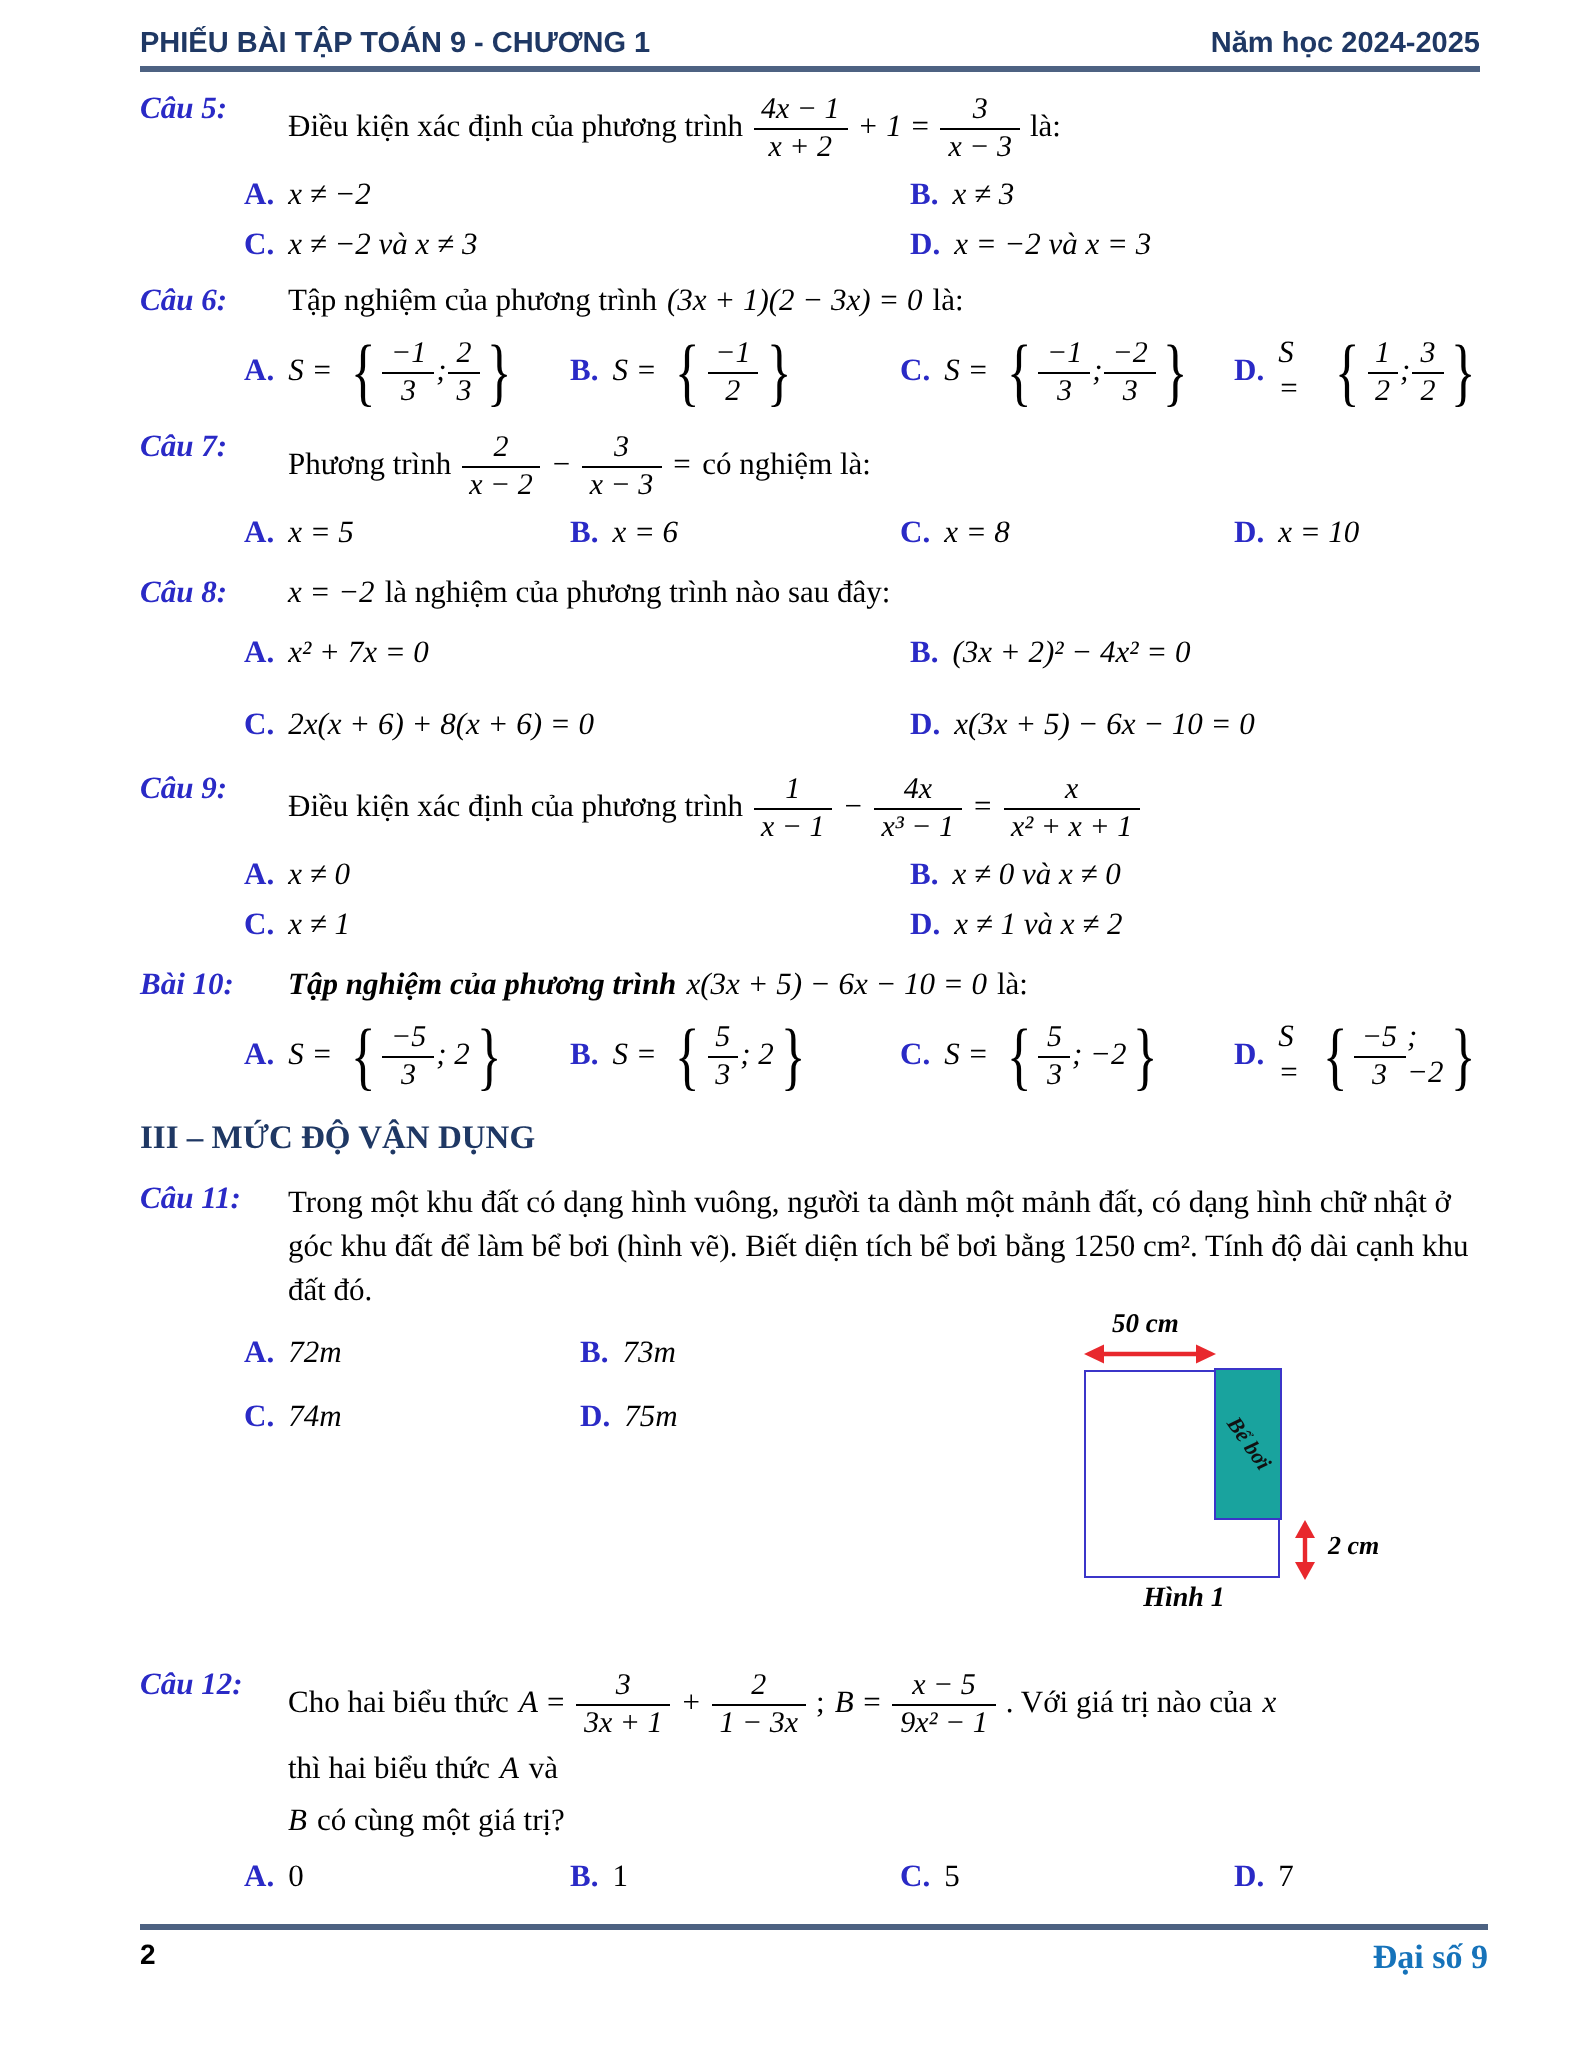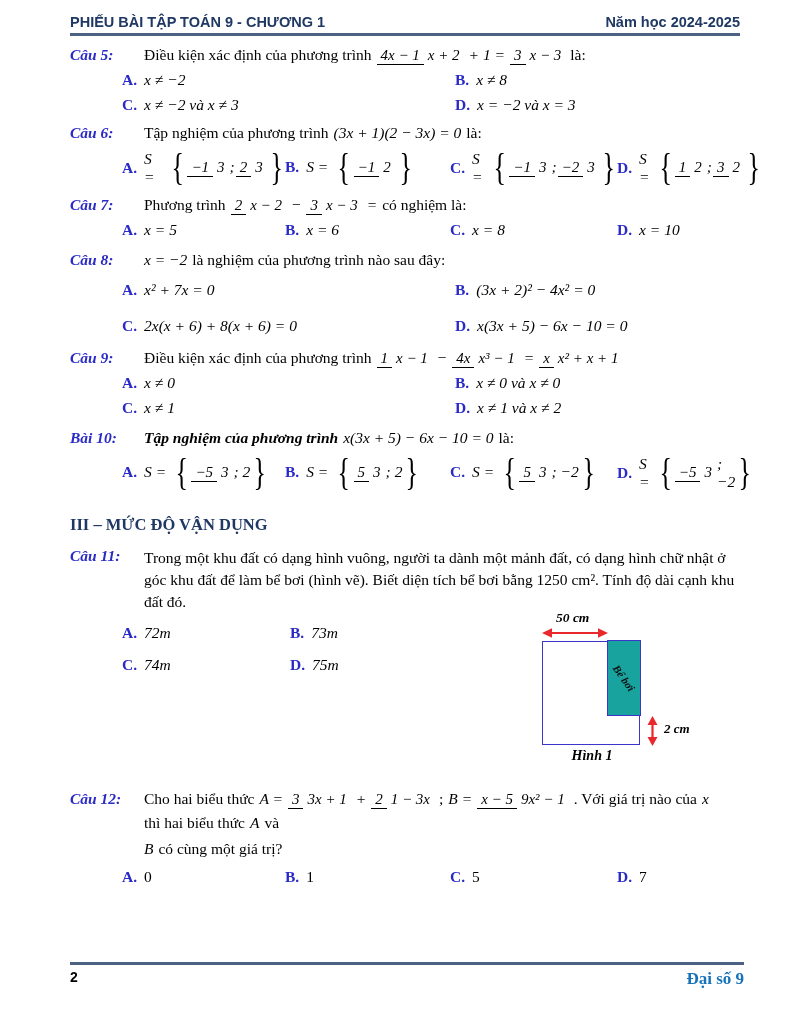--- a/index.html
+++ b/index.html
@@ -19,42 +19,42 @@
 
   
   .q { display:flex; align-items:flex-start; gap:22px; }
   .qlabel { color:#2a2ac6; font-weight:bold; font-style:italic; flex:0 0 auto; min-width:52px; }
   .qbody { flex:1; }
   .qline { display:flex; align-items:center; flex-wrap:wrap; gap:5px; }
   .m { font-style:italic; }
   .bold-it { font-weight:bold; font-style:italic; }
 
   
-  .frac { display:inline-flex; flex-direction:row; text-align:center;
+  .frac { display:inline-flex; flex-direction:column; text-align:center;
     vertical-align:middle; font-style:italic; line-height:1.2; font-size:15px; }
   .frac .fn { border-bottom:1.3px solid #000; padding:0 4px; }
   .frac .fd { padding:0 4px; }
 
   
   .set { display:inline-flex; align-items:center; gap:1px; }
   .brace { font-size:36px; font-weight:400; line-height:0.9; display:inline-block;
     transform:scaleX(.72) scaleY(1.05); font-style:normal; }
 
   
   .opts { margin-left:52px; display:grid; align-items:center; }
   .opts2 { grid-template-columns:333px 1fr; row-gap:7px; }
   .opts4 { grid-template-columns:163px 165px 167px 1fr; }
   .opt { display:flex; align-items:center; gap:7px; }
   .letter { color:#2a2ac6; font-weight:bold; flex:0 0 auto; }
 
   .section-h { color:#1f3864; font-weight:bold; font-size:16.5px; }
 
   
   .mt6{margin-top:6px}.mt8{margin-top:8px}.mt10{margin-top:10px}
-  .mt12{margin-top:12px}.mt14{margin-top:14px}.mt16{margin-top:24px}
+  .mt12{margin-top:12px}.mt14{margin-top:14px}.mt16{margin-top:12px}
 
   
   .q11-bottom { position:relative; min-height:158px; margin-top:10px; }
   .q11-opts { margin-left:52px; display:grid; grid-template-columns:168px 1fr;
     row-gap:14px; width:400px; }
 
   .fig { position:absolute; left:472px; top:-14px; width:210px; height:160px; }
   .fig-toplabel { position:absolute; left:14px; top:0; font-weight:bold; font-style:italic; font-size:13.5px; }
   .arrow-h { position:absolute; left:0; top:17px; }
   .fig-square { position:absolute; left:0; top:31px; width:98px; height:104px;
@@ -103,21 +103,21 @@
       <span>là:</span>
     </div>
   </div>
   <div class="opts opts2 mt6">
     <div class="opt">
         <span class="letter">A.</span>
         <span class="m">x ≠ −2</span>
       </div>
     <div class="opt">
         <span class="letter">B.</span>
-        <span class="m">x ≠ 8</span>
+        <span class="m">x ≠ 3</span>
       </div>
     <div class="opt">
         <span class="letter">C.</span>
         <span class="m">x ≠ −2 và x ≠ 3</span>
       </div>
     <div class="opt">
         <span class="letter">D.</span>
         <span class="m">x = −2 và x = 3</span>
       </div>
   </div>

